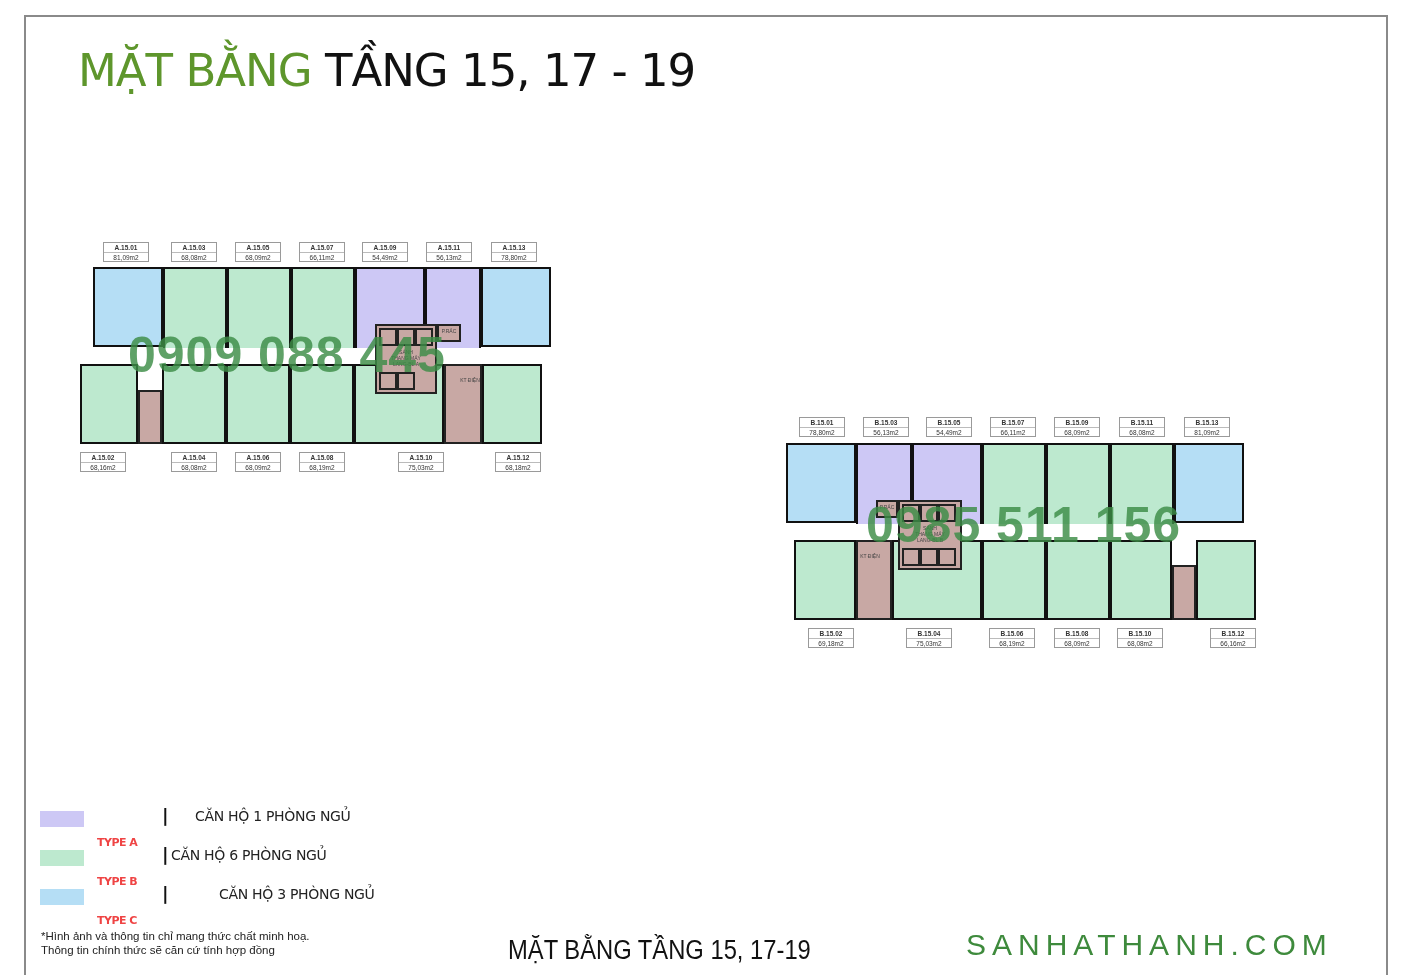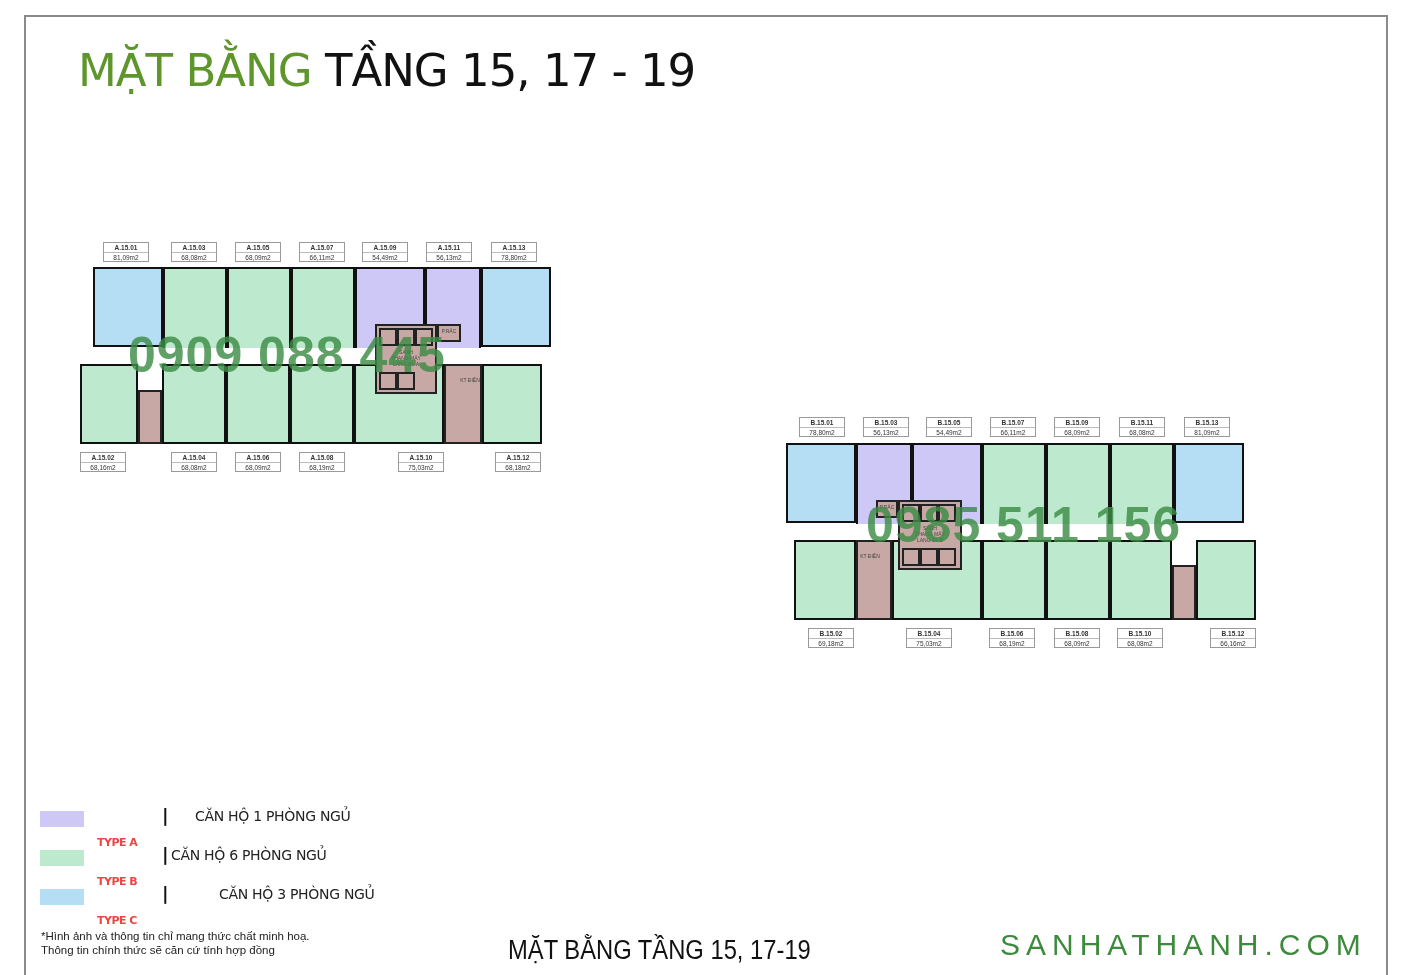--- a/index.html
+++ b/index.html
@@ -71,21 +71,21 @@
       position: absolute; left: 41px; top: 929px;
       font-family: "Liberation Sans", sans-serif; font-size: 11.5px; color: #222; line-height: 14px;
     }
 
     .footer-title {
       position: absolute; left: 508px; top: 935px;
       font-family: "Liberation Sans", sans-serif; font-size: 27px; color: #111;
       transform: scaleX(0.88); transform-origin: left top; white-space: nowrap;
     }
     .footer-site {
-      position: absolute; left: 1000px; top: 928px;
+      position: absolute; left: 966px; top: 928px;
       font-family: "Liberation Sans", sans-serif; font-size: 30px; color: #3e8a3c;
       letter-spacing: 6px; white-space: nowrap;
     }
   </style>
 </head>
 <body>
 
 <div class="frame"></div>
 
 <div class="title">

